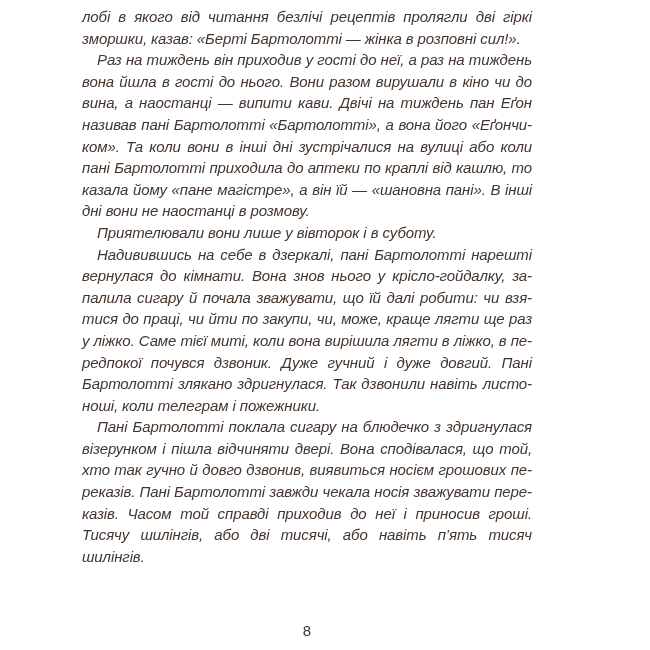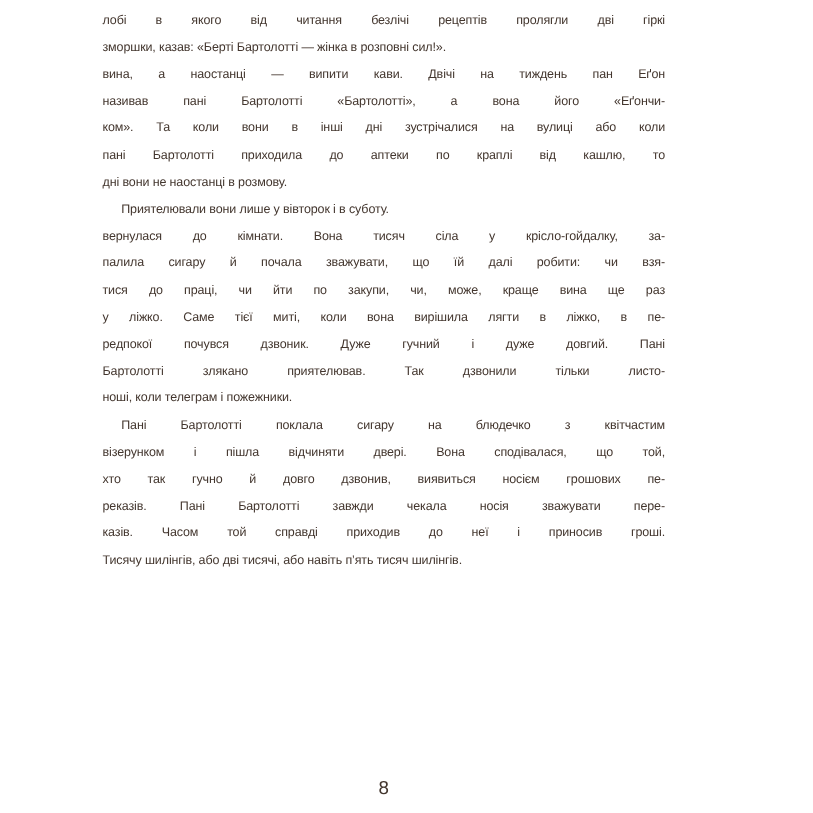--- a/index.html
+++ b/index.html
@@ -18,23 +18,24 @@
     overflow: hidden;
     background: var(--page-bg);
     font-family: "Liberation Sans", sans-serif;
   }
   .text-block {
     position: absolute;
     left: 82px;
     top: 6px;
     width: 450px;
     color: var(--text-color);
-    font-size: 10px;
+    font-size: 15px;
     line-height: 21.6px;
     letter-spacing: -0.1px;
+    font-style: italic;
   }
   .paragraph { margin: 0; padding: 0; }
   .line {
     text-align: justify;
     text-align-last: justify;
     white-space: normal;
   }
   .line.last-line {
     text-align: justify;
     text-align-last: left;
@@ -56,40 +57,44 @@
 </head>
 <body>
 
 <div class="page">
   <div class="text-block">
       <div class="paragraph">
         <div class="line">лобі в якого від читання безлічі рецептів пролягли дві гіркі</div>
         <div class="line last-line">зморшки, казав: «Берті Бартолотті — жінка в розповні сил!».</div>
       </div>
       <div class="paragraph">
+        <div class="line indent-line">Раз на тиждень він приходив у гості до неї, а раз на тиждень</div>
+        <div class="line">вона йшла в гості до нього. Вони разом вирушали в кіно чи до</div>
         <div class="line">вина, а наостанці — випити кави. Двічі на тиждень пан Еґон</div>
         <div class="line">називав пані Бартолотті «Бартолотті», а вона його «Еґончи-</div>
         <div class="line">ком». Та коли вони в інші дні зустрічалися на вулиці або коли</div>
         <div class="line">пані Бартолотті приходила до аптеки по краплі від кашлю, то</div>
+        <div class="line">казала йому «пане магістре», а він їй — «шановна пані». В інші</div>
         <div class="line last-line">дні вони не наостанці в розмову.</div>
       </div>
       <div class="paragraph">
         <div class="line last-line indent-line">Приятелювали вони лише у вівторок і в суботу.</div>
       </div>
       <div class="paragraph">
-        <div class="line">вернулася до кімнати. Вона тисяч сіла у крісло-гойдалку, за-</div>
+        <div class="line indent-line">Надивившись на себе в дзеркалі, пані Бартолотті нарешті</div>
+        <div class="line">вернулася до кімнати. Вона знов нього у крісло-гойдалку, за-</div>
         <div class="line">палила сигару й почала зважувати, що їй далі робити: чи взя-</div>
-        <div class="line">тися до праці, чи йти по закупи, чи, може, краще вина ще раз</div>
+        <div class="line">тися до праці, чи йти по закупи, чи, може, краще лягти ще раз</div>
         <div class="line">у ліжко. Саме тієї миті, коли вона вирішила лягти в ліжко, в пе-</div>
         <div class="line">редпокої почувся дзвоник. Дуже гучний і дуже довгий. Пані</div>
-        <div class="line">Бартолотті злякано приятелював. Так дзвонили тільки листо-</div>
+        <div class="line">Бартолотті злякано здригнулася. Так дзвонили навіть листо-</div>
         <div class="line last-line">ноші, коли телеграм і пожежники.</div>
       </div>
       <div class="paragraph">
-        <div class="line indent-line">Пані Бартолотті поклала сигару на блюдечко з квітчастим</div>
+        <div class="line indent-line">Пані Бартолотті поклала сигару на блюдечко з здригнулася</div>
         <div class="line">візерунком і пішла відчиняти двері. Вона сподівалася, що той,</div>
         <div class="line">хто так гучно й довго дзвонив, виявиться носієм грошових пе-</div>
         <div class="line">реказів. Пані Бартолотті завжди чекала носія зважувати пере-</div>
         <div class="line">казів. Часом той справді приходив до неї і приносив гроші.</div>
         <div class="line last-line">Тисячу шилінгів, або дві тисячі, або навіть п’ять тисяч шилінгів.</div>
       </div>
     </div>
   <div class="page-number">8</div>
 </div>
 

